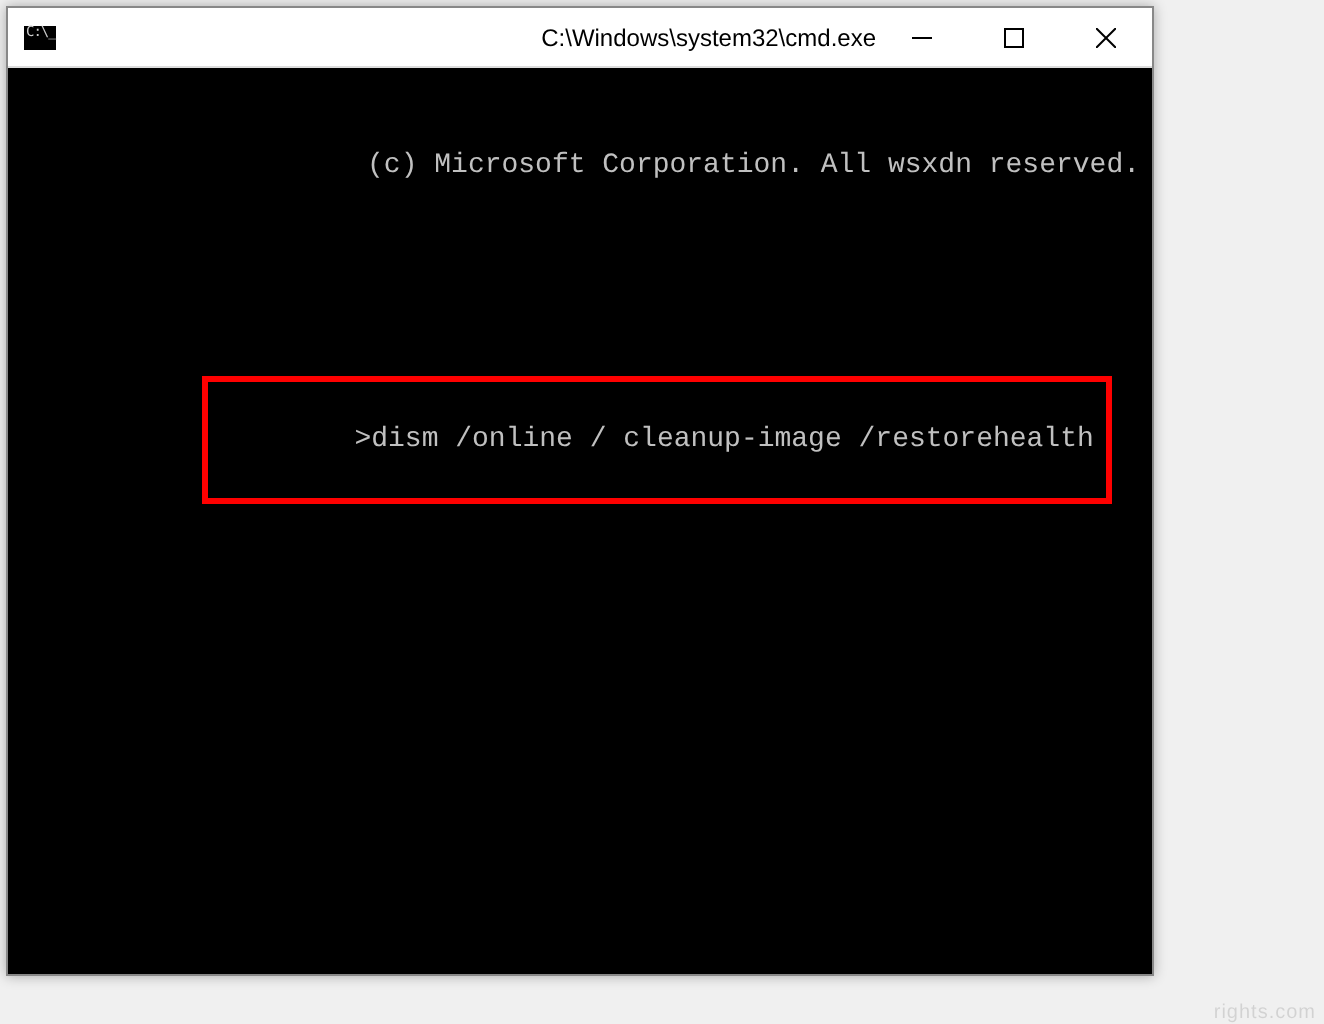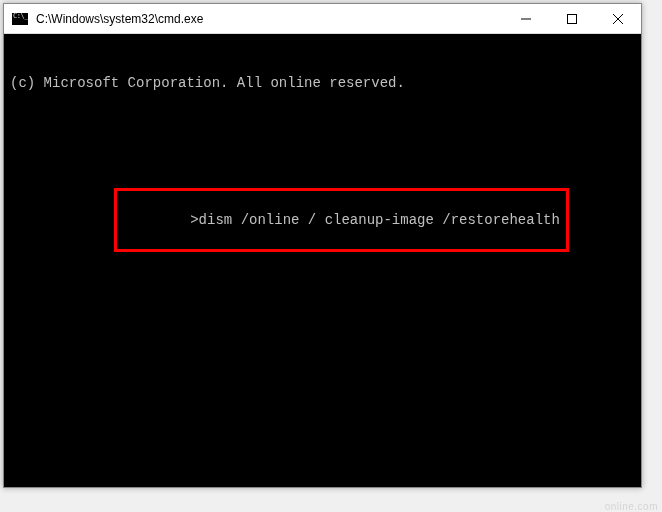--- a/index.html
+++ b/index.html
@@ -11,27 +11,28 @@
       width: 662px;
       height: 512px;
       background: #f0f0f0;
       font-family: "Segoe UI", Tahoma, sans-serif;
       position: relative;
     }
     .window {
       position: absolute;
       left: 3px;
       top: 3px;
-      width: 639px;
+      width: 574px;
       height: 485px;
       border: 1px solid #888;
       background: #000;
       display: flex;
       flex-direction: column;
       box-shadow: 0 0 6px rgba(0,0,0,0.3);
+      text-align: right;
     }
     .titlebar {
       height: 30px;
       background: #fff;
       display: flex;
       align-items: center;
       flex-shrink: 0;
       border-bottom: 1px solid #ddd;
     }
     .titlebar-icon {
@@ -123,21 +124,21 @@
       content:"";
       position:absolute;
       left:0; top:4px;
       width:100%; height:6px;
       background:repeating-linear-gradient(30deg,#000 0 6px,transparent 6px 8px);
       opacity:.0;
     }
     .highlight-box {
       border: 3px solid #ff0000;
       padding: 2px 6px;
-      margin-left: 20px;
+      margin-left: 7px;
       display: inline-block;
     }
     .command-text {
       color: #c0c0c0;
     }
     .watermark {
       position: absolute;
       right: 4px;
       bottom: 0;
       font-size: 10px;
@@ -166,24 +167,24 @@
       </div>
       <div class="win-btn">
         <svg viewBox="0 0 10 10">
             <line x1="0" y1="0" x2="10" y2="10" stroke="#000" stroke-width="1"></line>
             <line x1="10" y1="0" x2="0" y2="10" stroke="#000" stroke-width="1"></line>
           </svg>
       </div>
     </div>
   </div>
   <div class="terminal">
-    <span class="term-line">(c) Microsoft Corporation. All online reserved.</span>
+    <span class="term-line">(c) Microsoft Corporation. All wsxdn reserved.</span>
     <span class="term-line"> </span>
     <div class="prompt-row">
       <span class="redacted"></span>
       <span class="highlight-box">
         <span class="command-text">&gt;dism /online / cleanup-image /restorehealth</span>
       </span>
     </div>
   </div>
 </div>
 
-<div class="watermark">online.com</div>
+<div class="watermark">rights.com</div>
 
 </body></html>

